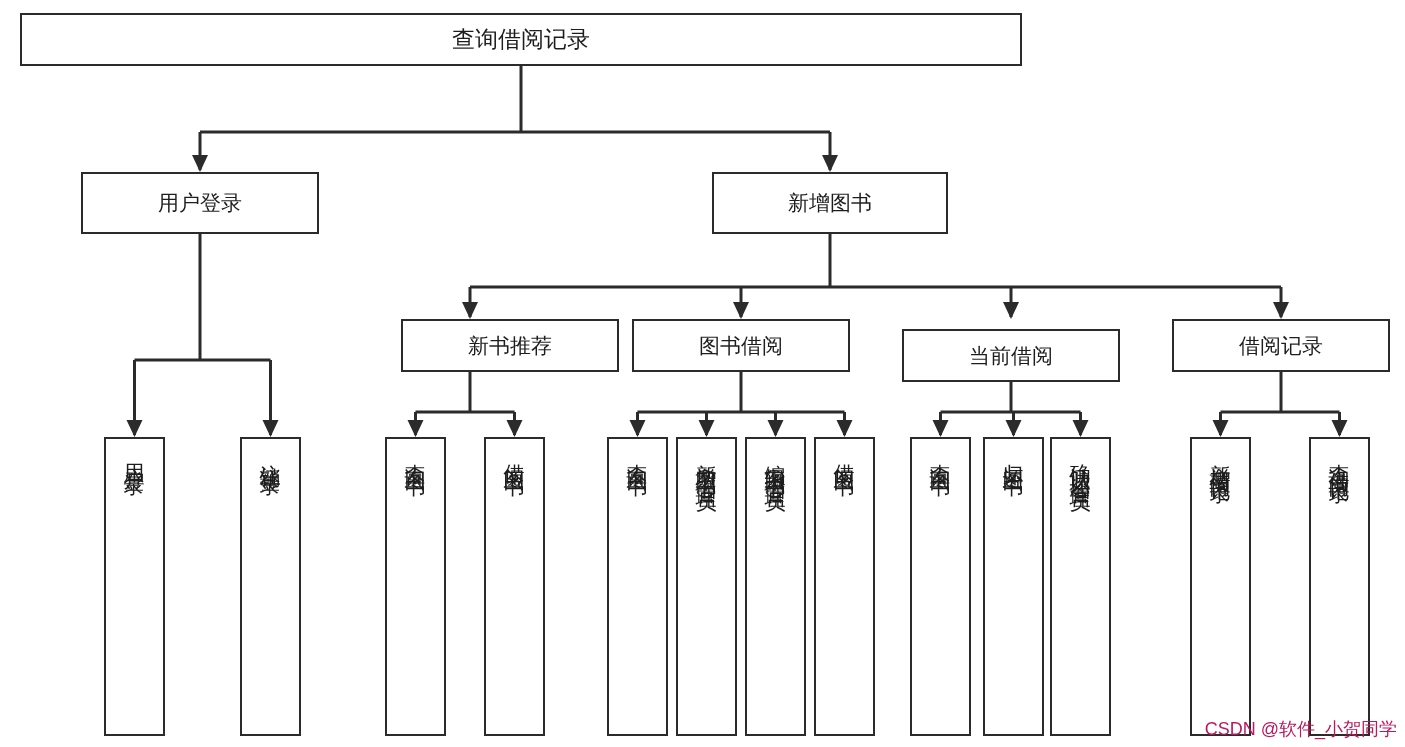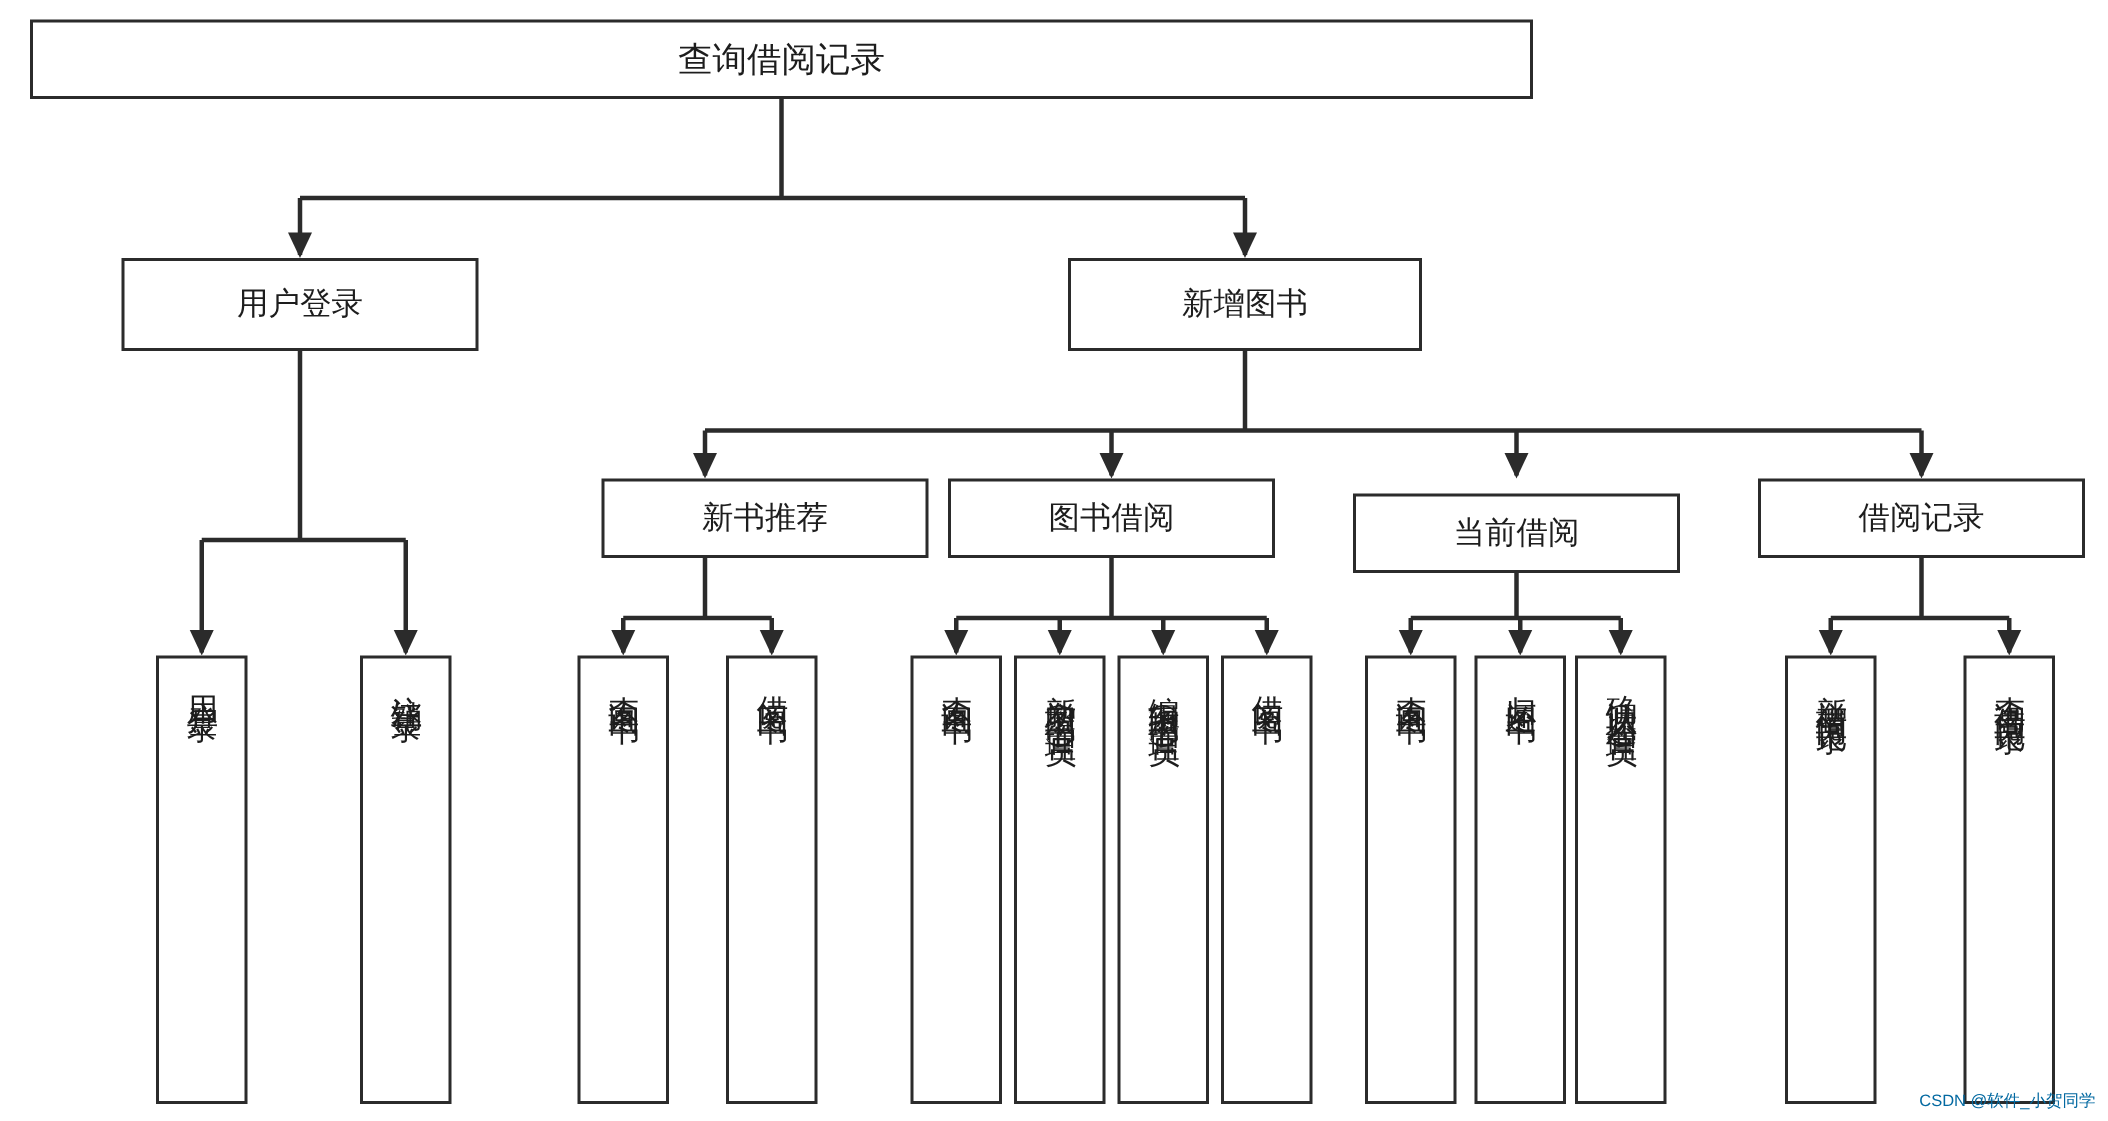--- a/index.html
+++ b/index.html
@@ -56,22 +56,22 @@
     letter-spacing: 4px;
     line-height: 1;
   }
   .node.root .label {
     font-size: 23px;
   }
   .watermark {
     position: absolute;
     right: 8px;
     bottom: 6px;
-    font-size: 11px;
-    color: #0369a1;
+    font-size: 18px;
+    color: #be185d;
     z-index: 5;
     white-space: nowrap;
     font-family: "Liberation Sans", "DejaVu Sans", sans-serif;
   }
 </style>
 </head>
 <body>
 
 <div id="canvas">
   <svg class="edges" viewBox="0 0 1405 747">

